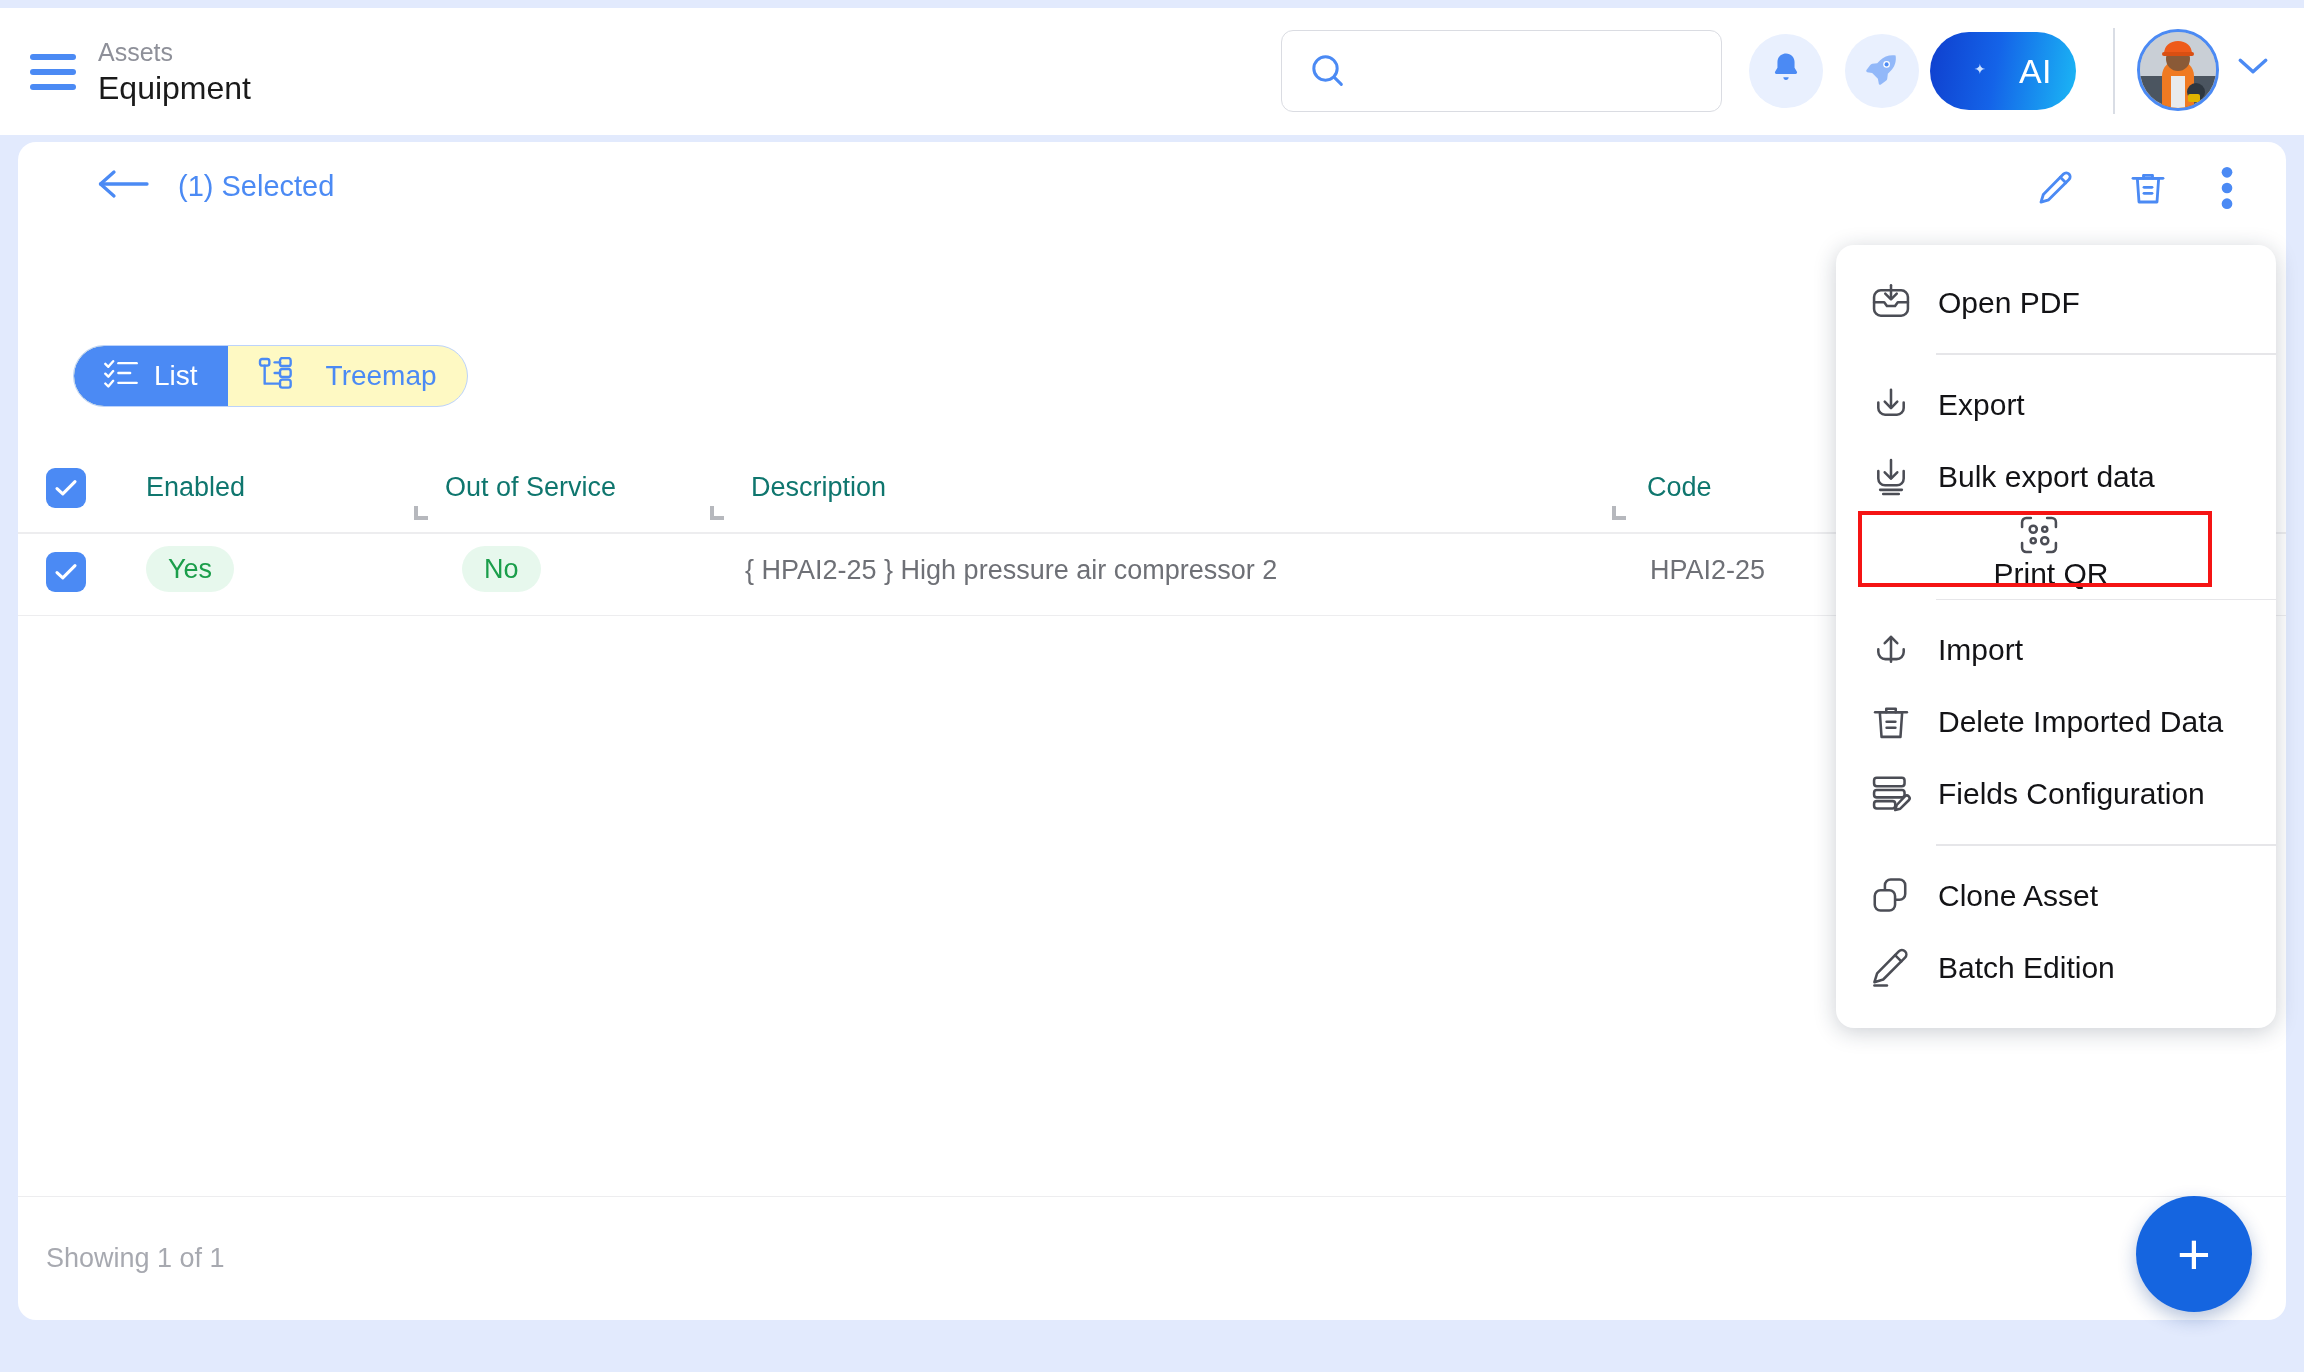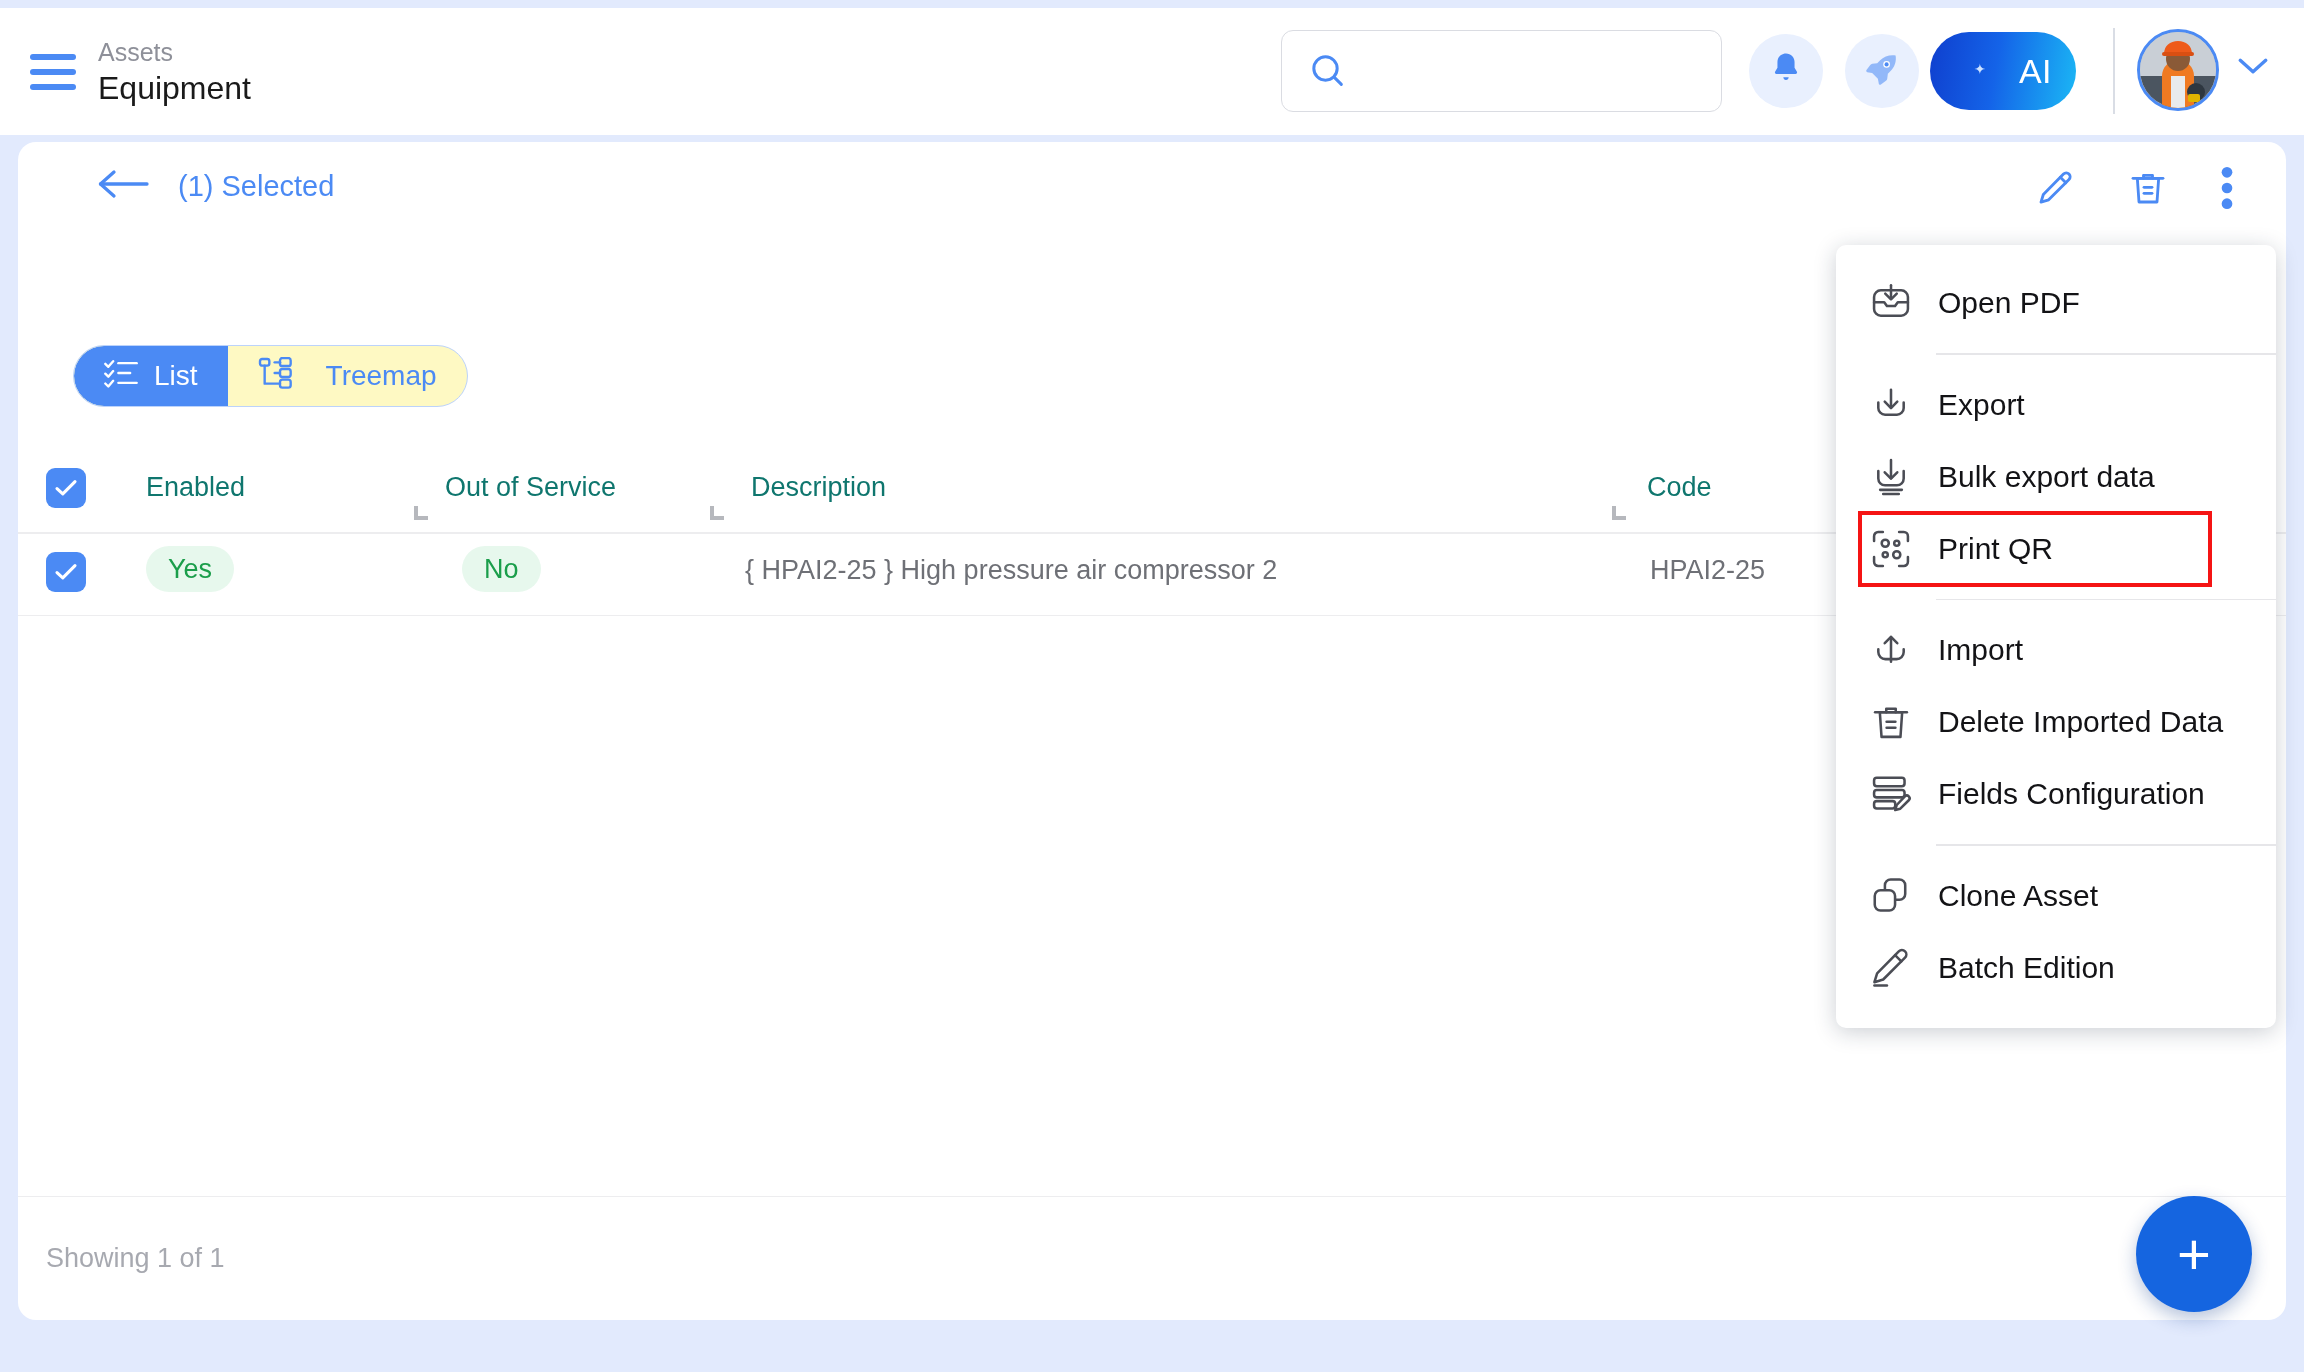--- a/index.html
+++ b/index.html
@@ -133,31 +133,31 @@
   .fab {
     position: absolute; left: 2136px; top: 1196px; width: 116px; height: 116px;
     border-radius: 50%; background: #1565e0; box-shadow: 0 7px 18px rgba(18,60,140,.30);
     display: flex; align-items: center; justify-content: center; cursor: pointer; z-index: 5;
   }
   .fab span { color: #fff; font-size: 58px; font-weight: 300; line-height: 54px; }
 
   
   .menu {
     position: absolute; left: 1836px; top: 245px; width: 440px;
-    background: #ffffff; border-radius: 10px;
+    background: #ffffff; border-radius: 18px;
     box-shadow: 0 4px 22px rgba(25,35,60,.22); z-index: 20;
     padding: 22px 0 24px 0;
   }
   .mitem {
     display: flex; align-items: center; height: 72px; padding-left: 32px; cursor: pointer;
     position: relative;
   }
   .mitem .micon { width: 46px; height: 46px; color: #4b4d55; display: flex; align-items: center; justify-content: center; }
   .mitem .mlabel { margin-left: 24px; font-size: 30px; color: #131316; }
-  .mitem.hl { outline: 4px solid #f51414; outline-offset: -2px; margin-left: 24px; width: 350px; padding-left: 8px; }
+  .mitem.hl { outline: 4px solid #f51414; outline-offset: -2px; margin-left: 24px; width: 350px; padding-left: 8px; flex-direction: column; }
   .msep { height: 1.5px; background: #e6e6e9; margin: 14px 0 14px 100px; }
 </style>
 </head>
 <body>
 
 <div class="app">
 
   <div class="topbar">
     <div class="hamburger">
       <i></i>

